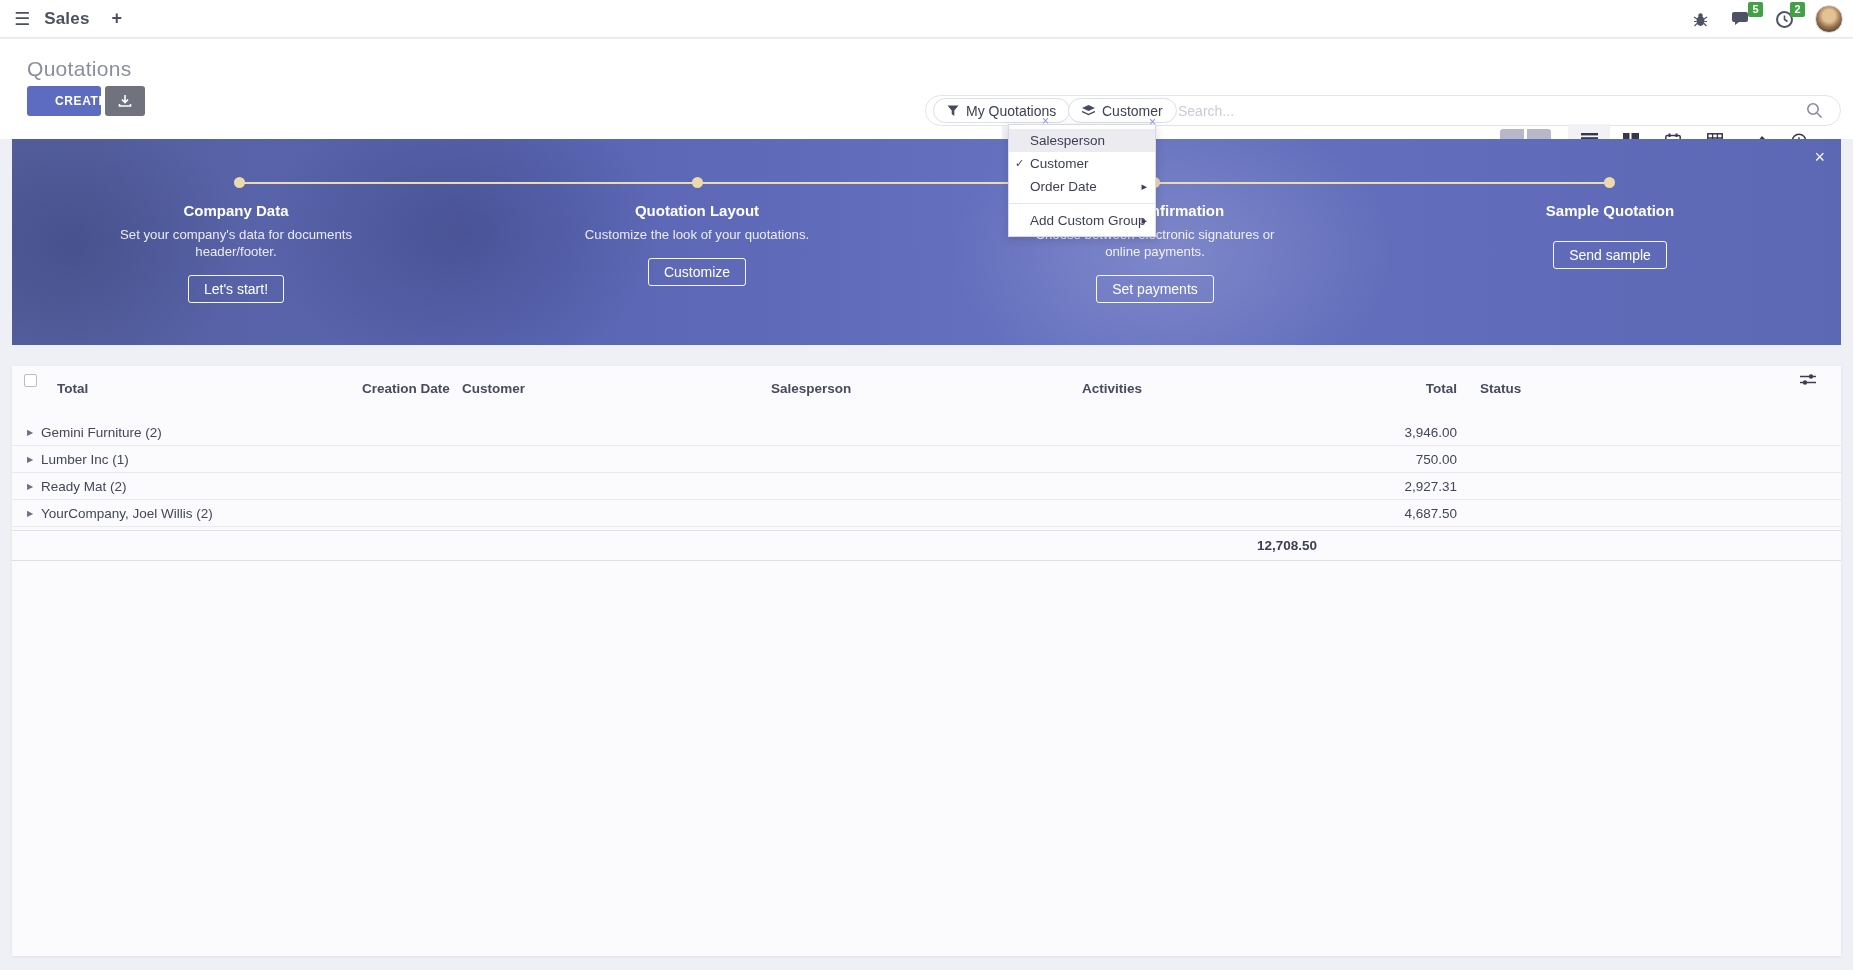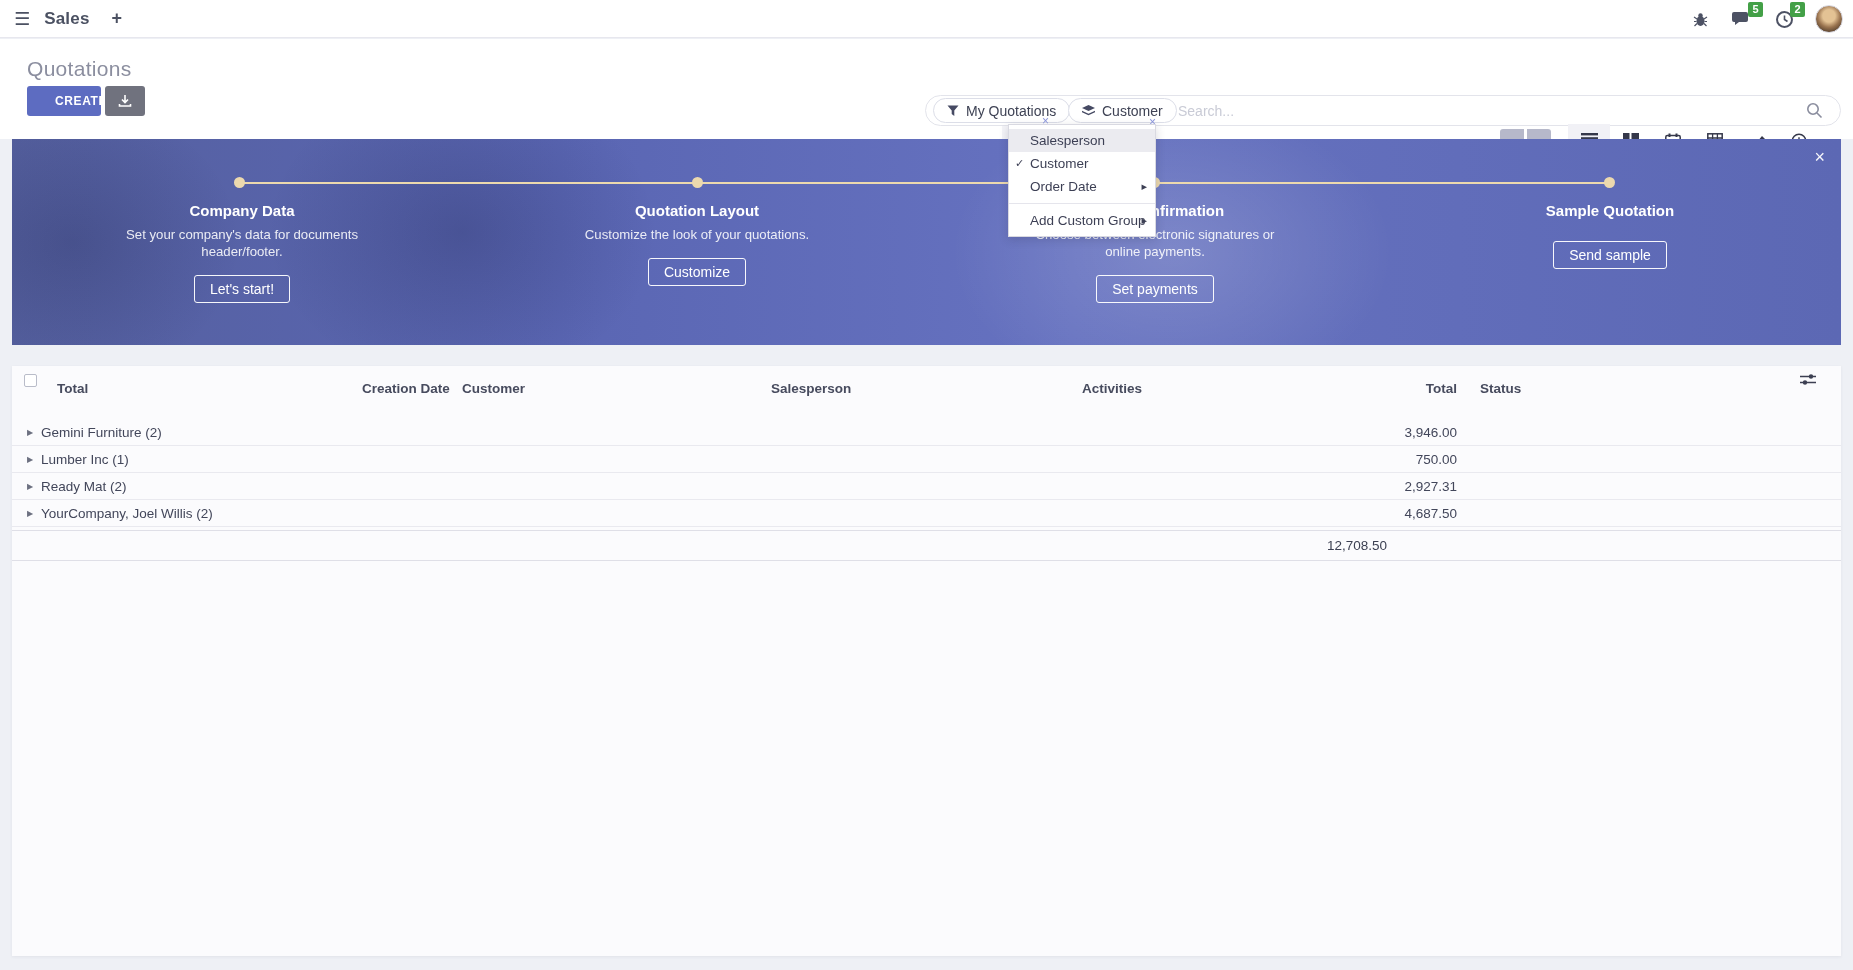--- a/index.html
+++ b/index.html
@@ -144,21 +144,21 @@
   .th-salesperson { left:759px; }
   .th-activities { left:1070px; }
   .th-total { left:1245px; width:200px; text-align:right; }
   .th-status { left:1468px; }
   .optional-cols { position:absolute; left:1788px; top:7px; cursor:pointer; }
   .grow { position:absolute; left:0; width:100%; height:27px; border-bottom:1px solid #e9e9ef; cursor:pointer; }
   .grow-caret { position:absolute; left:15px; top:0; line-height:27px; font-size:8px; color:#6c7080; }
   .grow-name { position:absolute; left:29px; top:0; line-height:27px; font-size:13.5px; color:#42465a; }
   .grow-total { position:absolute; left:1245px; top:0; width:200px; text-align:right; line-height:27px; font-size:13.5px; color:#42465a; }
   .tfoot { position:absolute; left:0; top:164px; width:100%; height:31px; border-top:1px solid #dfdfe7; border-bottom:1px solid #dfdfe7; }
-  .tfoot-total { position:absolute; left:1245px; width:200px; text-align:center; line-height:30px; font-size:13.5px; font-weight:400; color:#3c4052; }
+  .tfoot-total { position:absolute; left:1245px; width:200px; text-align:left; line-height:30px; font-size:13.5px; font-weight:700; color:#3c4052; }
   svg { display:block; }
 </style>
 </head>
 <body>
 
 <div class="navbar">
   <div class="nav-left">
     <span class="hamburger">☰</span>
     <span class="app-name">Sales</span>
     <span class="nav-plus">+</span>
@@ -295,21 +295,21 @@
 </div>
 
 <div class="banner">
   <span class="banner-close">×</span>
   <div class="timeline-line"></div>
   <div class="timeline-dot" style="left:222px;"></div>
   <div class="timeline-dot" style="left:680px;"></div>
   <div class="timeline-dot" style="left:1137px;"></div>
   <div class="timeline-dot" style="left:1592px;"></div>
 
-  <div class="step" style="left:80px;">
+  <div class="step" style="left:74px;">
     <div class="step-title">Company Data</div>
     <div class="step-desc">Set your company's data for documents header/footer.</div>
     <button class="step-btn">Let's start!</button>
   </div>
   <div class="step" style="left:535px;">
     <div class="step-title">Quotation Layout</div>
     <div class="step-desc">Customize the look of your quotations.</div>
     <button class="step-btn">Customize</button>
   </div>
   <div class="step" style="left:993px;">

